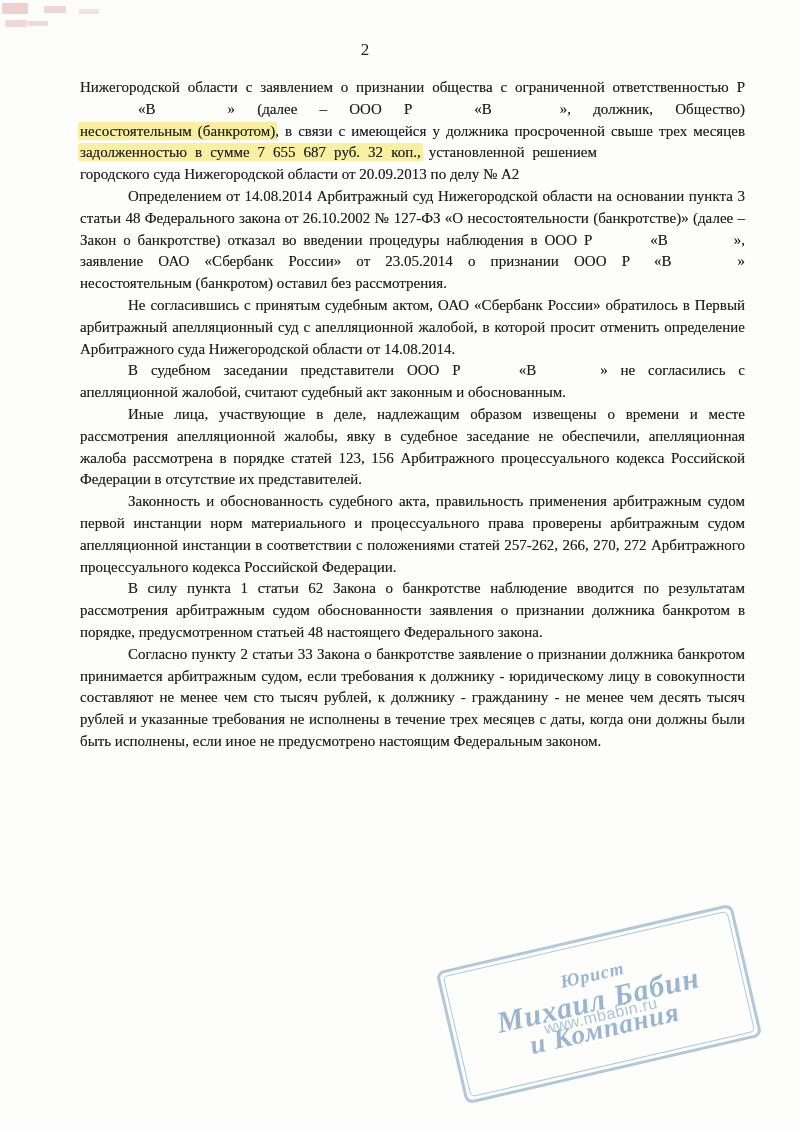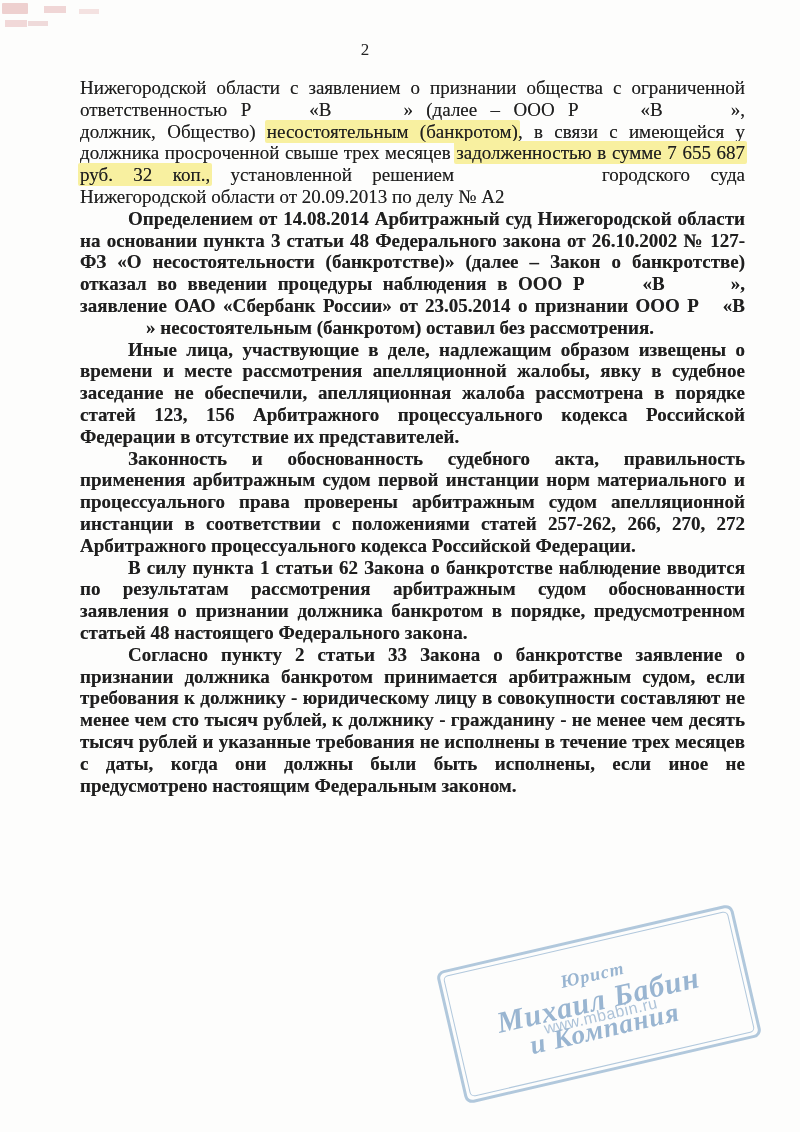--- a/index.html
+++ b/index.html
@@ -18,26 +18,26 @@
       1px 15px 0 -2px rgba(214,134,134,.30),
       23px 15px 0 -3px rgba(200,120,120,.26),
       74px 3px 0 -3px rgba(214,134,134,.22);
   }
   .page-number{
     position:absolute;top:40px;left:80px;width:570px;
     text-align:center;font-size:17px;color:#242424;
   }
   .doc-body{
     position:absolute;top:77px;left:80px;width:665px;
-    font-size:19px;line-height:21.8px;
+    font-size:15px;line-height:21.8px;
     text-align:justify;color:var(--text,#1f1f1f);
     text-shadow:0 0 .45px rgba(30,30,30,.55);
   }
   .doc-body p{margin:0;padding:0;}
-  .doc-body p.indent{text-indent:48px;font-weight:bold;}
+  .doc-body p.indent{text-indent:48px;}
   .gap{display:inline-block;height:1px;}
   .hl{
     background:var(--hl,#f8f0a0);
     box-decoration-break:clone;
     -webkit-box-decoration-break:clone;
     padding:1px 2px;margin:-1px -2px;
     border-radius:2px;
   }
   .watermark{
     position:absolute;left:447px;top:936px;width:298px;height:130px;
@@ -71,20 +71,22 @@
 </style>
 </head>
 <body>
 
 <div class="page">
   <div class="scan-marks"></div>
   <div class="page-number">2</div>
   <div class="doc-body">
       <p class=""><span class="">Нижегородской области с заявлением о признании общества с ограниченной ответственностью Р</span><span class="gap" style="width: 58px;"></span><span class="">«В</span><span class="gap" style="width: 72px;"></span><span class="">» (далее – ООО Р</span><span class="gap" style="width: 62px;"></span><span class="">«В</span><span class="gap" style="width: 68px;"></span><span class="">», должник, Общество) </span><span class="hl">несостоятельным (банкротом)</span><span class="">, в связи с имеющейся у должника просроченной свыше трех месяцев </span><span class="hl">задолженностью в сумме 7 655 687 руб. 32 коп.,</span><span class=""> установленной решением</span><span class="gap" style="width: 148px;"></span><span class="">городского суда Нижегородской области от 20.09.2013 по делу № А2</span></p>
       <p class="indent"><span class="">Определением от 14.08.2014 Арбитражный суд Нижегородской области на основании пункта 3 статьи 48 Федерального закона от 26.10.2002 № 127-ФЗ «О несостоятельности (банкротстве)» (далее – Закон о банкротстве) отказал во введении процедуры наблюдения в ООО Р</span><span class="gap" style="width: 58px;"></span><span class="">«В</span><span class="gap" style="width: 66px;"></span><span class="">», заявление ОАО «Сбербанк России» от 23.05.2014 о признании ООО Р</span><span class="gap" style="width: 24px;"></span><span class="">«В</span><span class="gap" style="width: 66px;"></span><span class="">» несостоятельным (банкротом) оставил без рассмотрения.</span></p>
+      <p class="indent"><span class="">Не согласившись с принятым судебным актом, ОАО «Сбербанк России» обратилось в Первый арбитражный апелляционный суд с апелляционной жалобой, в которой просит отменить определение Арбитражного суда Нижегородской области от 14.08.2014.</span></p>
+      <p class="indent"><span class="">В судебном заседании представители ООО Р</span><span class="gap" style="width: 58px;"></span><span class="">«В</span><span class="gap" style="width: 64px;"></span><span class="">» не согласились с апелляционной жалобой, считают судебный акт законным и обоснованным.</span></p>
       <p class="indent"><span class="">Иные лица, участвующие в деле, надлежащим образом извещены о времени и месте рассмотрения апелляционной жалобы, явку в судебное заседание не обеспечили, апелляционная жалоба рассмотрена в порядке статей 123, 156 Арбитражного процессуального кодекса Российской Федерации в отсутствие их представителей.</span></p>
       <p class="indent"><span class="">Законность и обоснованность судебного акта, правильность применения арбитражным судом первой инстанции норм материального и процессуального права проверены арбитражным судом апелляционной инстанции в соответствии с положениями статей 257-262, 266, 270, 272 Арбитражного процессуального кодекса Российской Федерации.</span></p>
       <p class="indent"><span class="">В силу пункта 1 статьи 62 Закона о банкротстве наблюдение вводится по результатам рассмотрения арбитражным судом обоснованности заявления о признании должника банкротом в порядке, предусмотренном статьей 48 настоящего Федерального закона.</span></p>
       <p class="indent"><span class="">Согласно пункту 2 статьи 33 Закона о банкротстве заявление о признании должника банкротом принимается арбитражным судом, если требования к должнику - юридическому лицу в совокупности составляют не менее чем сто тысяч рублей, к должнику - гражданину - не менее чем десять тысяч рублей и указанные требования не исполнены в течение трех месяцев с даты, когда они должны были быть исполнены, если иное не предусмотрено настоящим Федеральным законом.</span></p>
     </div>
   <div class="watermark">
     <div class="wm-line wm-s">Юрист</div>
     <div class="wm-line wm-l">Михаил Бабин</div>
     <div class="wm-line wm-m">и Компания</div>
   </div>

